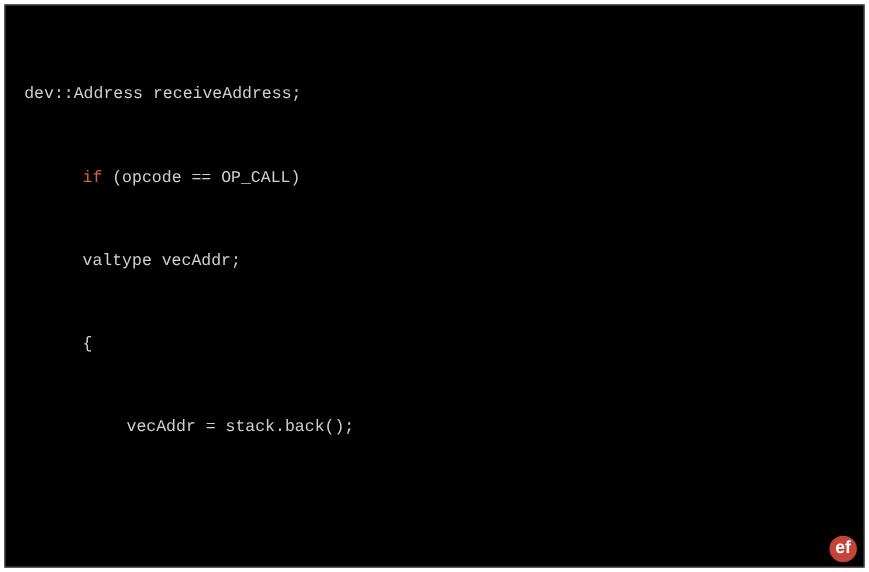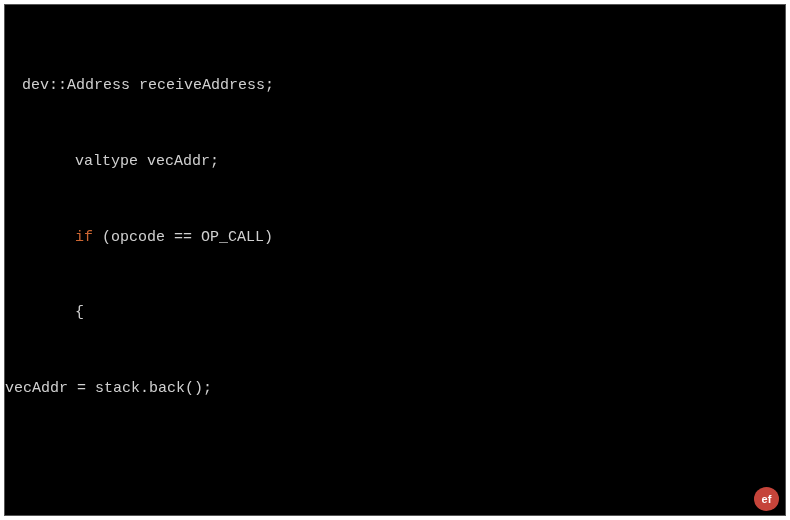--- a/index.html
+++ b/index.html
@@ -24,21 +24,21 @@
     padding: 18px 0 0 0;
     line-height: 1.68;
     position: relative;
     overflow: hidden;
   }
   .code {
     white-space: pre;
   }
   .i1 { padding-left: 17px; display: block; }
   .i2 { padding-left: 70px; display: block; }
-  .i3 { display: block; }
+  .i3 { padding-left: 110px; display: block; }
   .kw { color: #cc6633; }  
   
   .wm {
     position: absolute;
     right: 6px;
     bottom: 4px;
     display: flex;
     align-items: center;
     font-family: Arial, sans-serif;
     font-size: 12px;
@@ -48,34 +48,34 @@
   .wm-logo {
     width: 25px;
     height: 24px;
     background: #c5443a;
     border-radius: 50%;
     display: flex;
     align-items: center;
     justify-content: center;
     color: #fff;
     font-weight: bold;
-    font-size: 11px;
+    font-size: 16px;
   }
   .wm-text { text-align: left; line-height: 1.1; }
   .wm-text .cn { color: #bcbcbc; font-size: 11px; }
   .wm-text .url { color: #c5443a; font-size: 11px; }
 </style>
 </head>
 <body>
 
 <div class="frame">
   <div class="code">
     <span class="i1">dev::Address receiveAddress;</span>
+    <span class="i2"><span class="kw">if</span><span> (opcode == OP_CALL)</span></span>
     <span class="i2">valtype vecAddr;</span>
-    <span class="i2"><span class="kw">if</span><span> (opcode == OP_CALL)</span></span>
     <span class="i2">{</span>
     <span class="i3">vecAddr = stack.back();</span>
     
     
     
     
     
     
     
     

